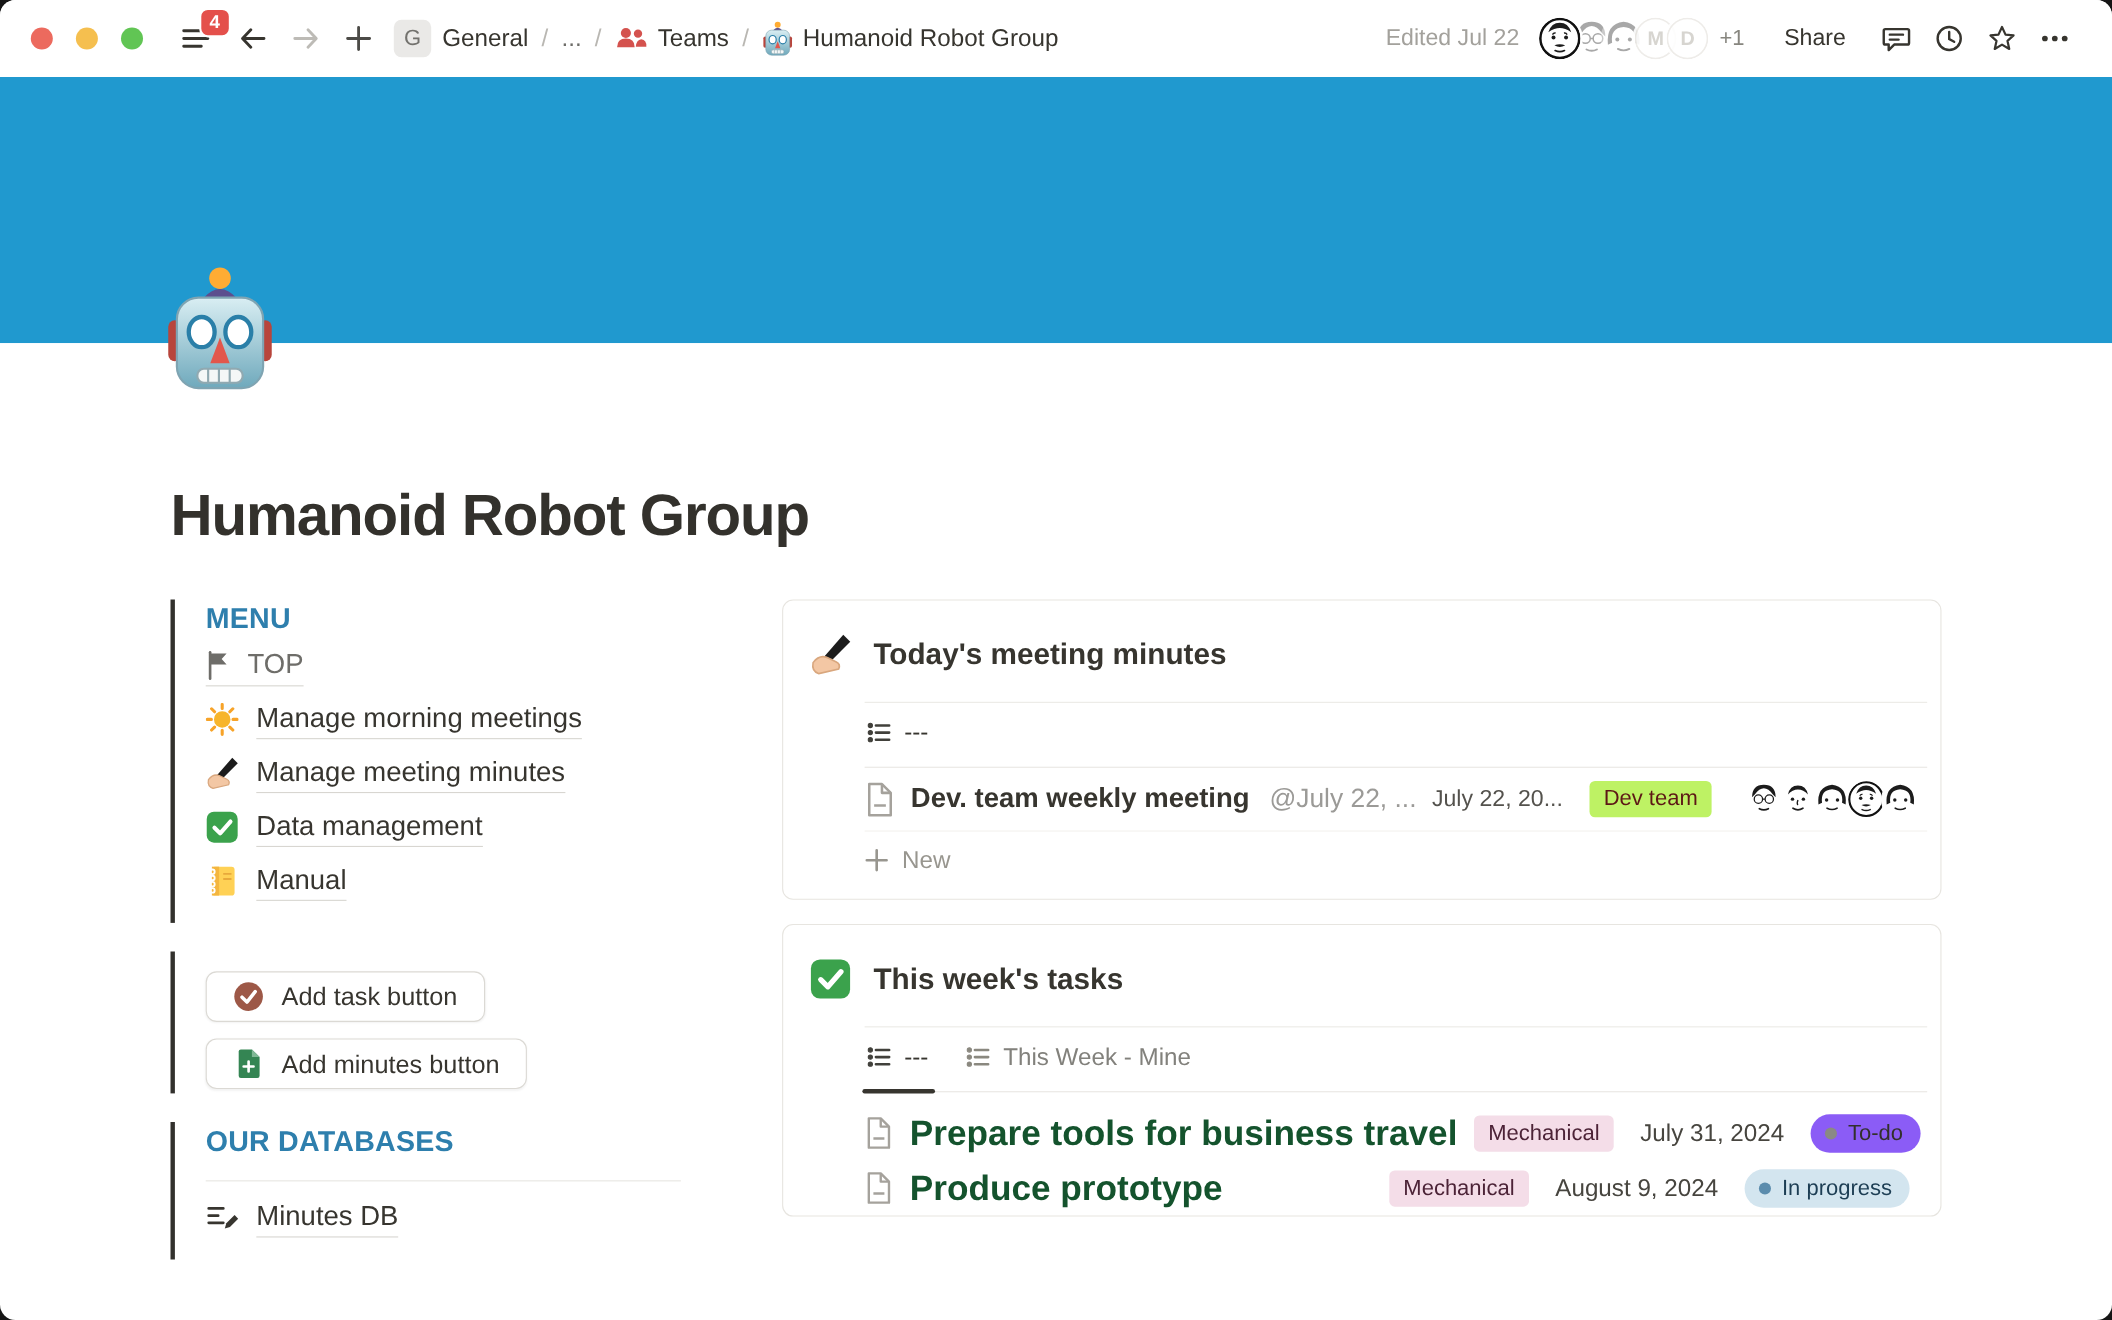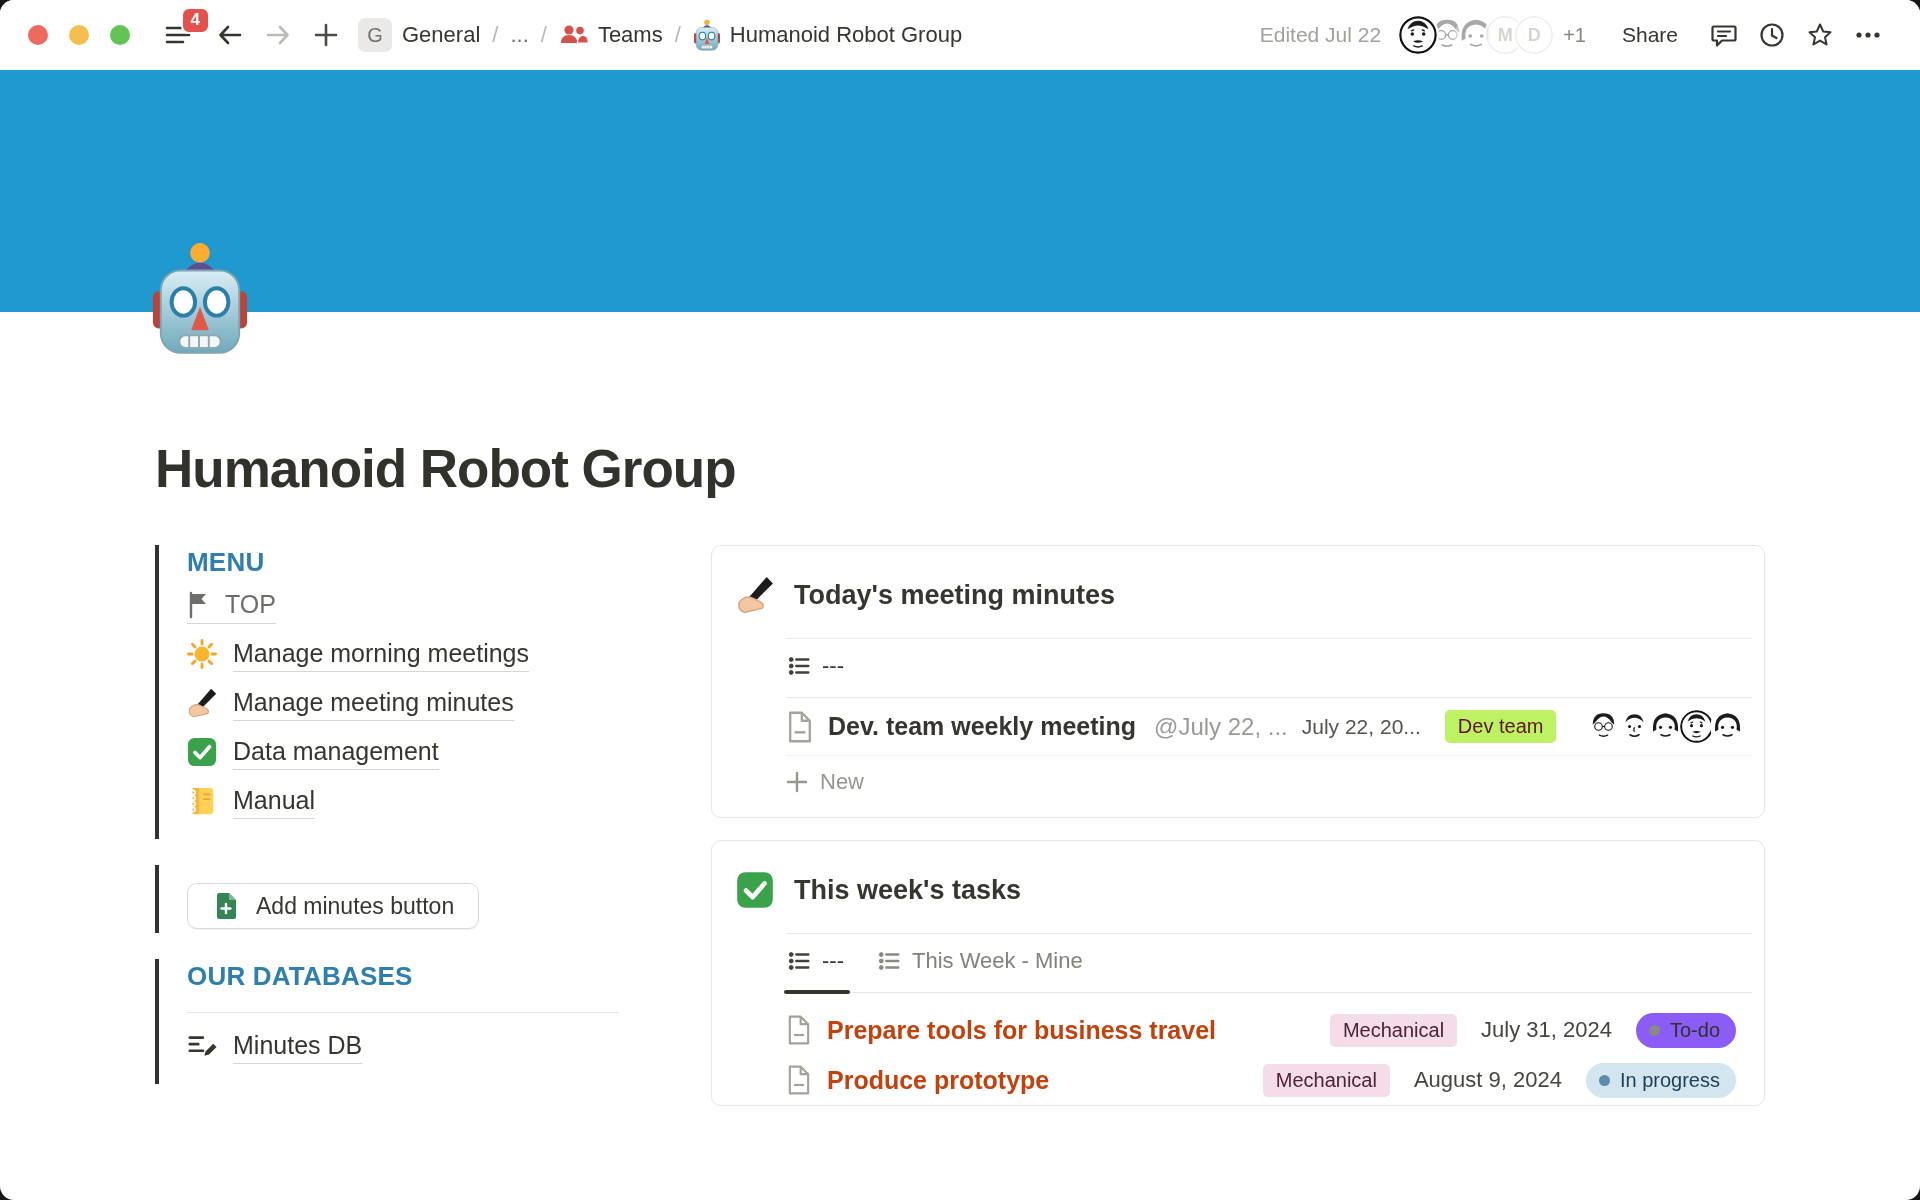--- a/index.html
+++ b/index.html
@@ -130,21 +130,21 @@
   .group-row { display:flex; align-items:center; gap:13px; padding:20px 0 0; height:62px; }
   .tri { width:0; height:0; border-left:9px solid transparent; border-right:9px solid transparent;
          border-top:12px solid #37352F; margin-right:2px; cursor:pointer; }
   .gavatar { width:32px; height:32px; border-radius:50%; overflow:hidden; background:#fff;
              box-shadow:inset 0 0 0 1px #DDD; }
   .group-name { font-size:24px; font-weight:700; color:#37352F; }
   .group-count { font-size:22px; color:#9B9A97; margin-left:12px; }
 
   .task-row { display:flex; align-items:center; gap:15px; height:50px; padding-right:16px; cursor:pointer; }
   .task-row .ico { width:26px; height:30px; flex:none; }
-  .task-title { font-size:25px; font-weight:700; color:#c2410c; white-space:nowrap; }
+  .task-title { font-size:32px; font-weight:700; color:#14532d; white-space:nowrap; }
   .task-date { font-size:22px; color:#47453F; white-space:nowrap; }
 
   .status { display:inline-flex; align-items:center; gap:10px; border-radius:999px;
             padding:6px 16px 6px 13px; font-size:20px; font-weight:500; white-space:nowrap; }
   .status .dot { width:11px; height:11px; border-radius:50%; }
   .status-todo { background:#8b5cf6; color:#32302C; }
   .status-todo .dot { background:#8A8984; }
   .status-prog { background:#D3E5EF; color:#1D3E54; }
   .status-prog .dot { background:#5B8CAD; }
 
@@ -398,20 +398,29 @@
                 </g>
                 <path d="M17 9 h8 M17 14 h8" stroke="#E8A93B" stroke-width="1.8"></path>
               </svg>
             </span>
             <span class="menu-link">Manual</span>
           </div>
         </div>
 
         <div class="qblock">
           <div class="add-buttons">
+            <button class="add-btn">
+              <span class="ico">
+                <svg width="28" height="28" viewBox="0 0 28 28">
+                  <circle cx="14" cy="14" r="13" fill="#9D5847"></circle>
+                  <path d="M8 14.5 L12.5 19 L20 9.5" fill="none" stroke="#fff" stroke-width="3.2" stroke-linecap="round" stroke-linejoin="round"></path>
+                </svg>
+              </span>
+              <span>Add task button</span>
+            </button>
             <button class="add-btn">
               <span class="ico">
                 <svg width="28" height="28" viewBox="0 0 28 28">
                   <path d="M5 3 a2 2 0 0 1 2-2 h10 l7 7 v17 a2 2 0 0 1 -2 2 h-15 a2 2 0 0 1 -2-2 z" fill="#348553"></path>
                   <path d="M17 1 v7 h7 z" fill="#7FB895"></path>
                   <path d="M14 12 v9 M9.5 16.5 h9" stroke="#fff" stroke-width="2.4" stroke-linecap="round"></path>
                 </svg>
               </span>
               <span>Add minutes button</span>
             </button>

